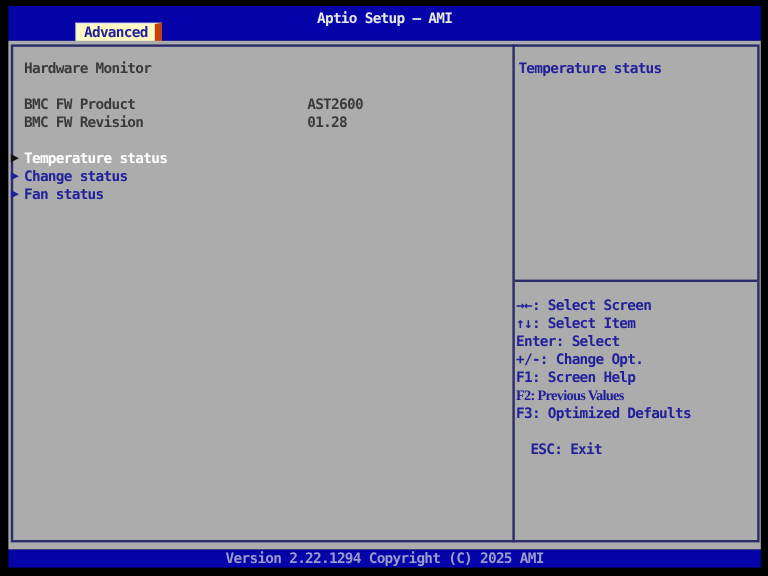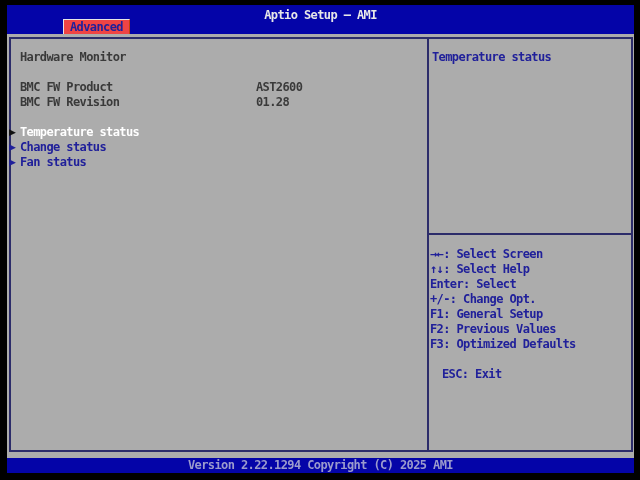--- a/index.html
+++ b/index.html
@@ -9,22 +9,22 @@
     font-family: "DejaVu Sans Mono", "Liberation Mono", monospace;
     font-size: 12px; font-weight: bold; letter-spacing: -0.6px; line-height: 13px;
     cursor: default;
     border-radius: 15px;
   }
   
   .header-bar { position: absolute; left: 7px; top: 5px; width: 627px; height: 29px; background: #0404a8; }
   .header-title { position: absolute; left: 0; right: 0; top: 4px; text-align: center; color: #e8e8e8; }
   .tab {
     position: absolute; left: 56px; top: 14px; height: 16px; padding: 1px 6px 0 6px;
-    background: #ef4444; color: #20209a;
-    border-left: 1px solid #e6e6e6; border-top: 1px solid #e6e6e6; border-right: 1px solid #c2410c;
+    background: #fef9c3; color: #20209a;
+    border-left: 1px solid #e6e6e6; border-top: 1px solid #e6e6e6; border-right: 6px solid #c2410c;
   }
   
   .main { position: absolute; left: 7px; top: 34px; width: 627px; height: 424px; background: #acacac; }
   .frame { position: absolute; left: 2px; top: 3px; right: 1px; bottom: 6px; border: 2px solid #2c2c6a; }
   .divider-v { position: absolute; left: 420px; top: 3px; bottom: 6px; width: 2px; background: #2c2c6a; }
   .divider-h { position: absolute; left: 422px; right: 3px; top: 199px; height: 2px; background: #2c2c6a; }
   .t { position: absolute; white-space: pre; }
   .info { color: #3a3a3a; }
   .navy { color: #20209a; }
   .menu-item { position: absolute; left: 0; height: 13px; width: 410px; }
@@ -70,25 +70,25 @@
       <span class="label">Change status</span>
     </div>
     <div class="menu-item" style="top:122px;">
       <span class="arrow">▶</span>
       <span class="label">Fan status</span>
     </div>
 
     <div class="t navy" style="left:425px; top:17px;">Temperature status</div>
 
     <div class="t hotkey-line" style="top:214px;">→←: Select Screen</div>
-    <div class="t hotkey-line" style="top:229px;">↑↓: Select Help</div>
+    <div class="t hotkey-line" style="top:229px;">↑↓: Select Item</div>
     <div class="t hotkey-line" style="top:244px;">Enter: Select</div>
     <div class="t hotkey-line" style="top:259px;">+/-: Change Opt.</div>
-    <div class="t hotkey-line" style="top:274px;">F1: General Setup</div>
-    <div class="t hotkey-line" style="top:289px;">F2: Previous Values</div>
+    <div class="t hotkey-line" style="top:274px;">F1: Screen Help</div>
+    <div class="t hotkey-line" style="top:289px;font-family:Liberation Serif, serif;">F2: Previous Values</div>
     <div class="t hotkey-line" style="top:304px;">F3: Optimized Defaults</div>
     <div class="t hotkey-line" style="top:334px;padding-left:12px;">ESC: Exit</div>
   </div>
 
   <div class="footer-bar">
     <div class="version">Version 2.22.1294 Copyright (C) 2025 AMI</div>
   </div>
 
 </div>
 

